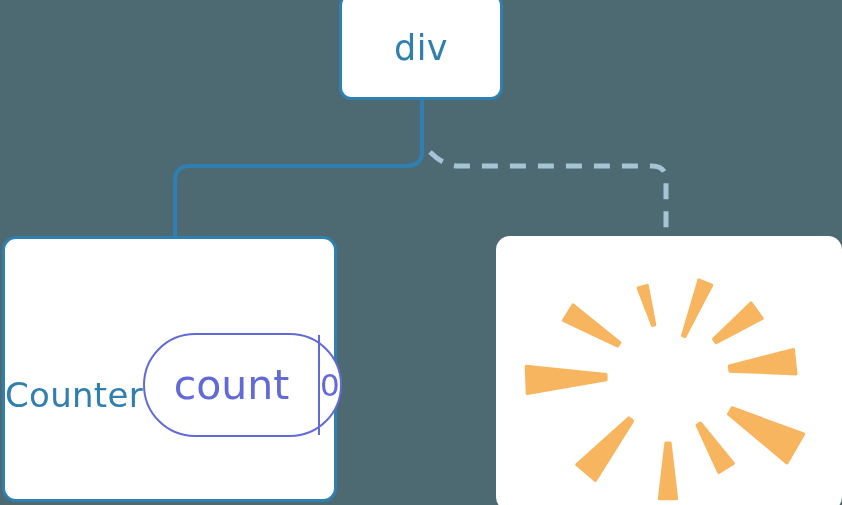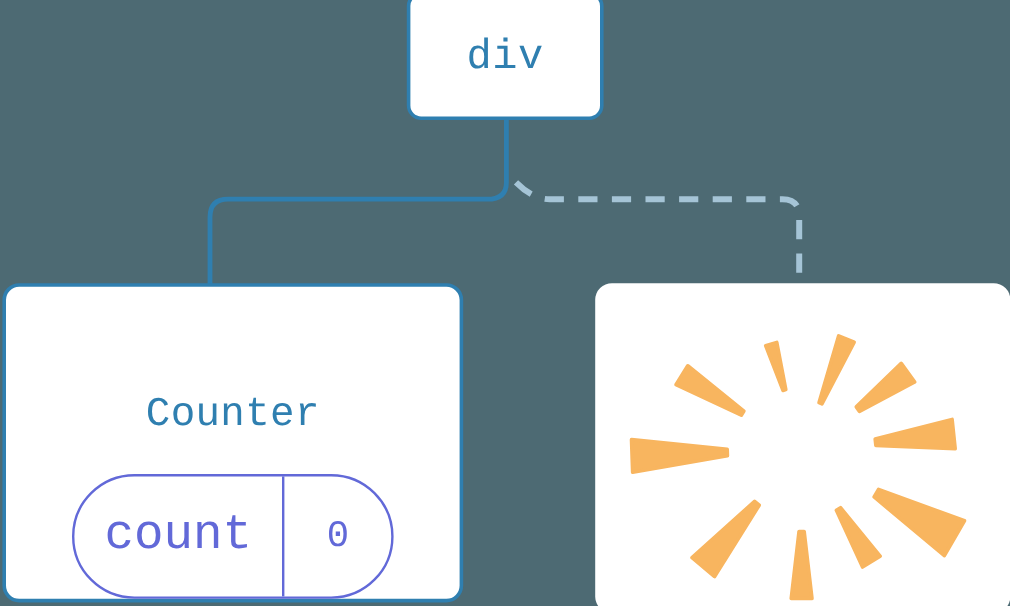--- a/index.html
+++ b/index.html
@@ -12,21 +12,20 @@
     overflow: hidden;
     font-family: "DejaVu Sans", sans-serif;
   }
 
   #stage {
     position: relative;
     width: 842px;
     height: 505px;
     background: #4d6a73;
     overflow: hidden;
-    font-family: Liberation Mono, monospace;
   }
 
   
   #connectors {
     position: absolute;
     left: 0;
     top: 0;
     width: 842px;
     height: 505px;
     pointer-events: none;
@@ -55,28 +54,27 @@
     font-size: 35px;
     letter-spacing: 0.5px;
     line-height: 1;
     position: relative;
     top: 2px;
   }
 
   .node-counter {
     left: 2px;
     top: 236px;
-    width: 384px;
+    width: 335px;
     height: 266px;
     border: 3px solid #2f7fb0;
     border-radius: 14px;
     display: flex;
-    flex-direction: column;
+    flex-direction: row;
     align-items: center;
-    justify-content: flex-end;
   }
   .node-counter .node-label {
     color: #2f7fb0;
     font-size: 34px;
     line-height: 1;
     margin-top: 52px;
     letter-spacing: 0.3px;
   }
 
   

